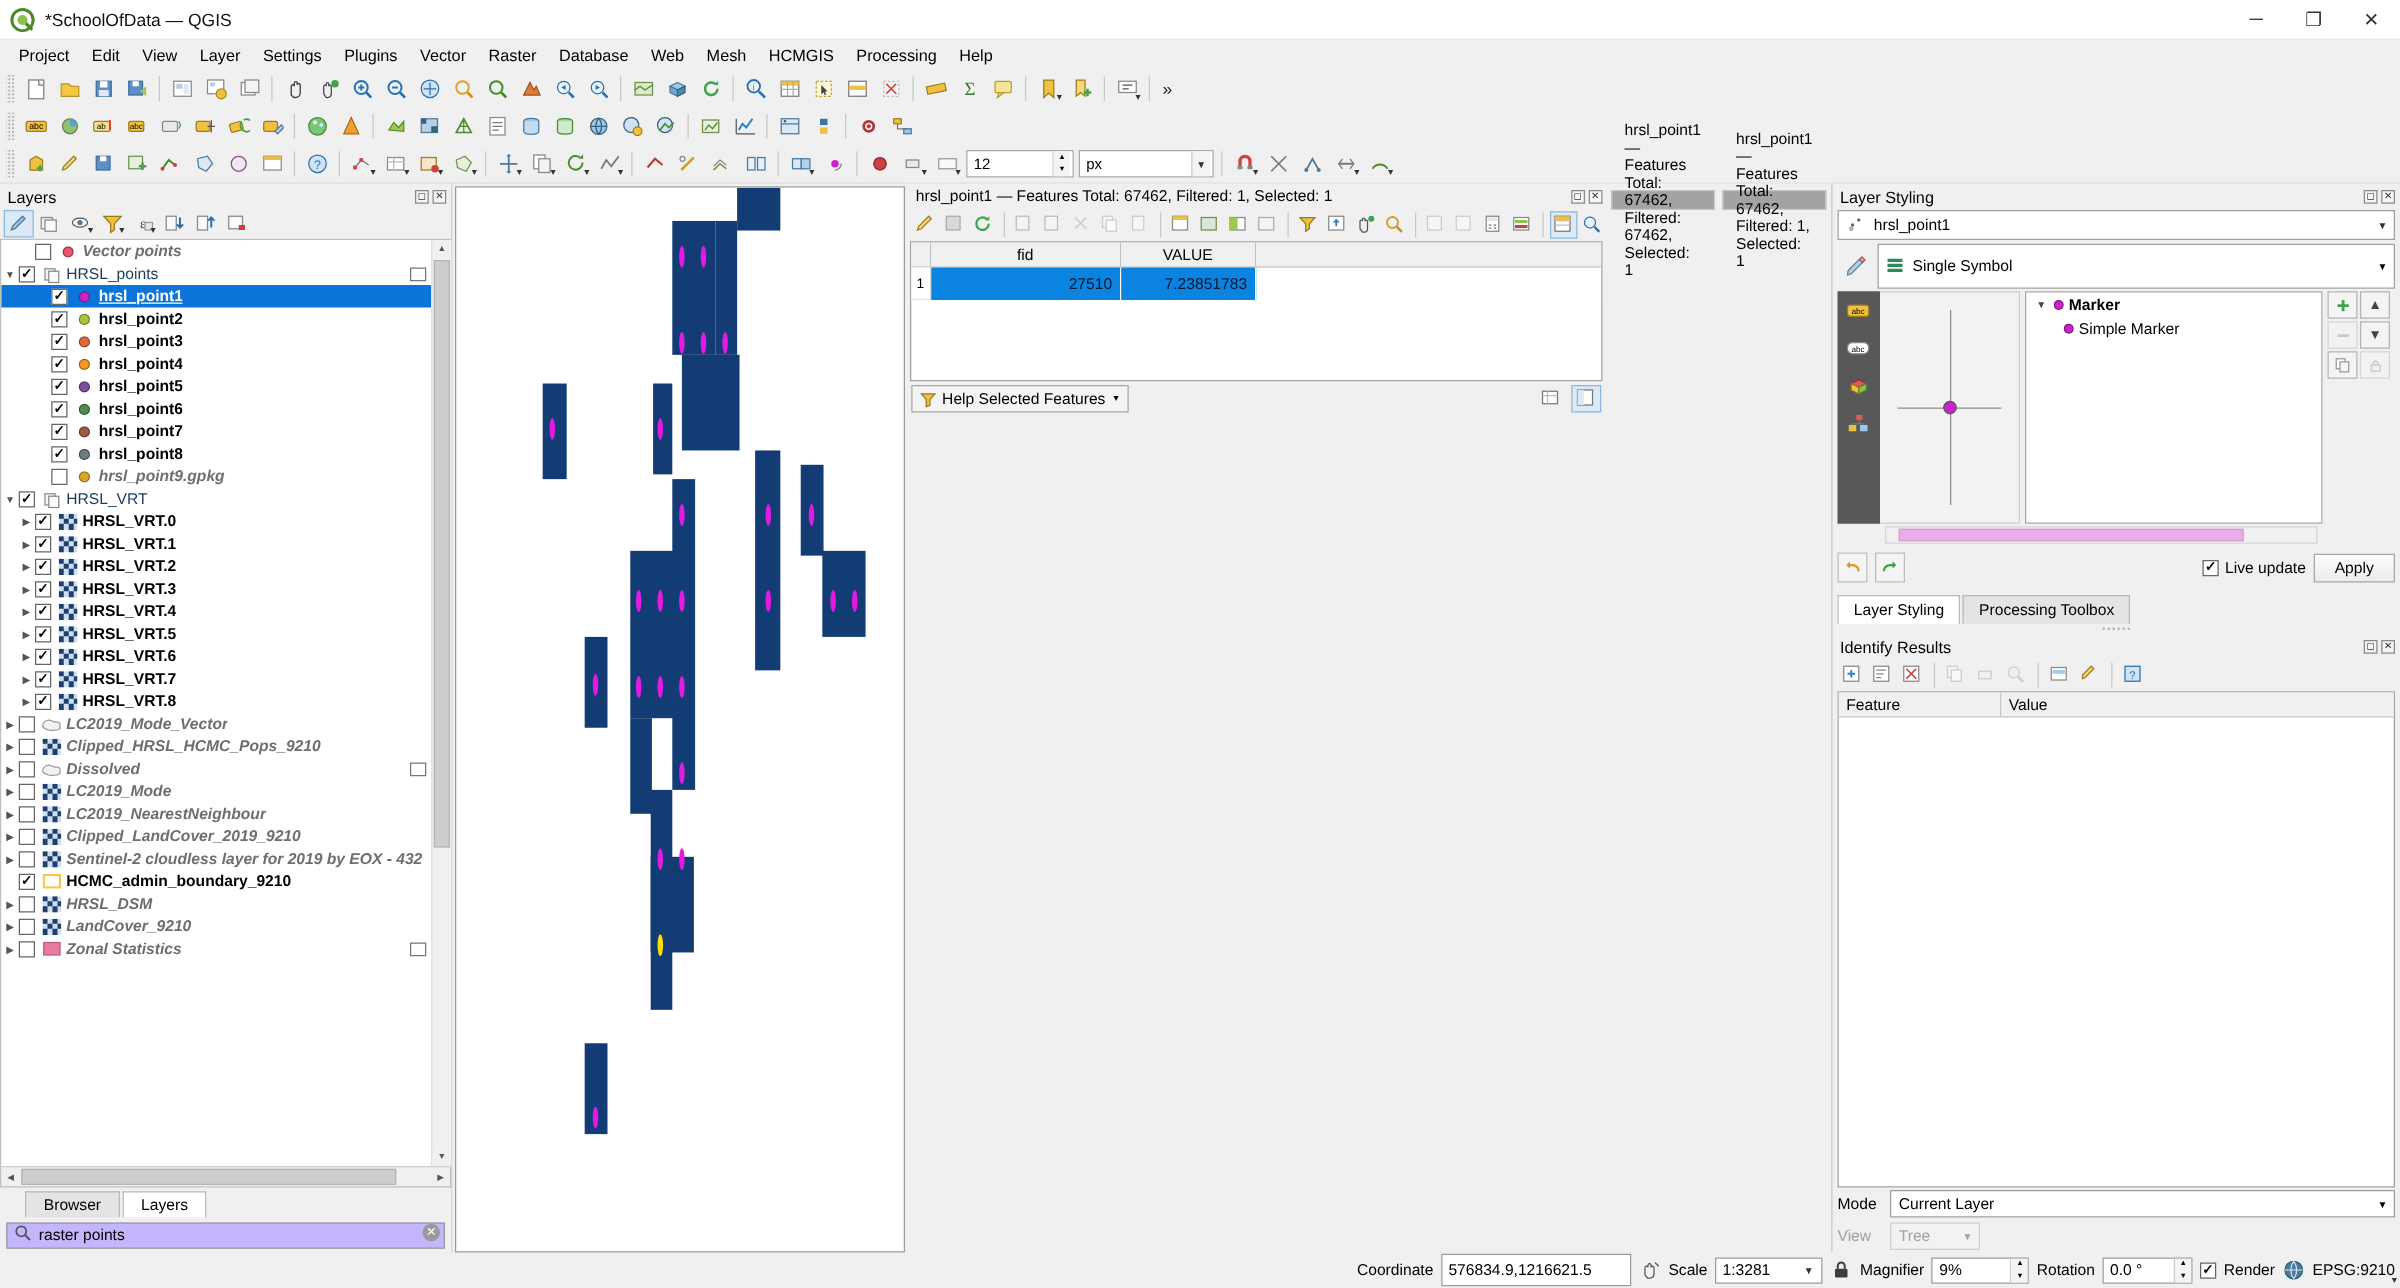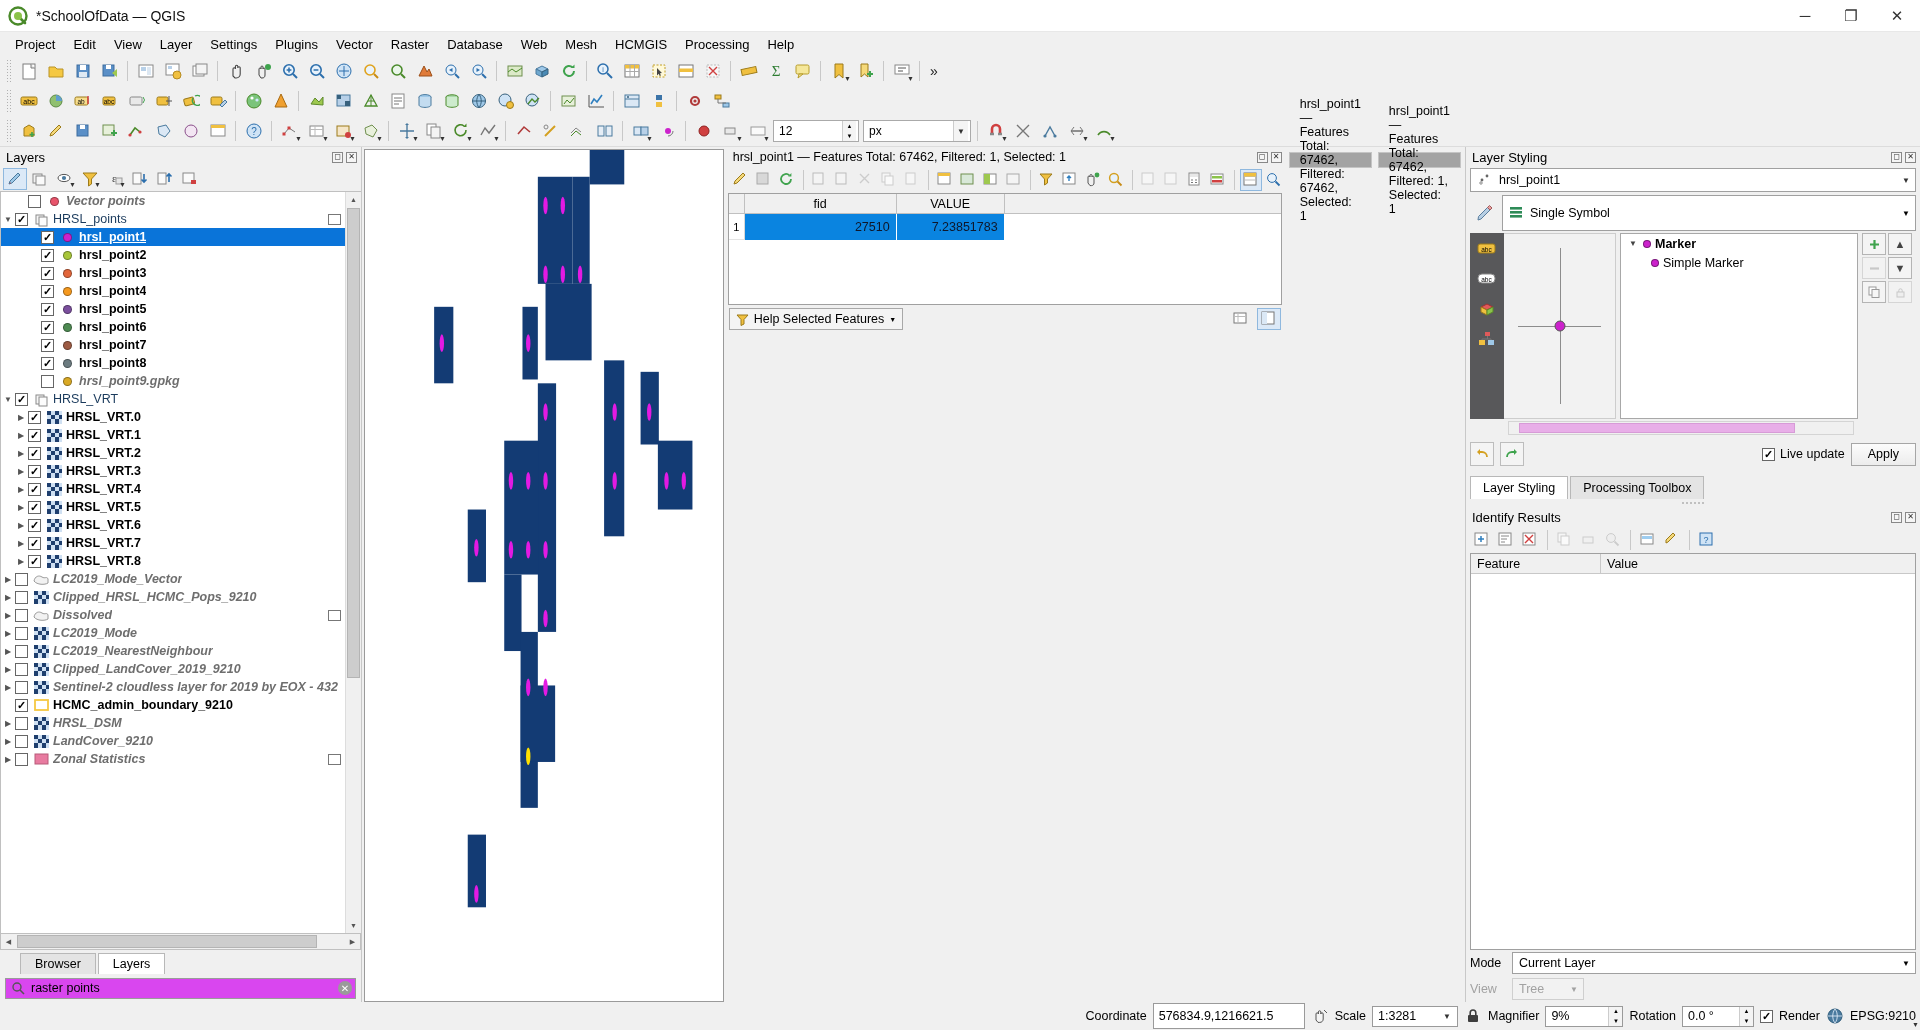--- a/index.html
+++ b/index.html
@@ -85,21 +85,21 @@
   .vscroll .thumb { position: absolute; left: 1px; right: 1px; background: #cdcdcd; border: 1px solid #b4b4b4; }
   .hscroll { height: 16px; flex: 0 0 16px; background: #f0f0f0; display: flex; align-items: center; border: 1px solid #c0c0c0; border-top: none; position: relative; }
   .hscroll .arrow-l, .hscroll .arrow-r { width: 15px; text-align: center; font-size: 7px; color: #555; }
   .hscroll .thumb-h { position: absolute; top: 1px; bottom: 1px; background: #cdcdcd; border: 1px solid #b4b4b4; }
 
   .panel-tabs { height: 24px; flex: 0 0 24px; display: flex; align-items: flex-end; padding-left: 20px; background: #f0f0f0; }
   .ptab { padding: 3px 14px; font-size: 12.5px; border: 1px solid #b8b8b8; border-bottom: none; background: #e4e4e4; margin-right: 2px; }
   .ptab.active { background: #fff; font-weight: normal; }
 
   .filter-bar { height: 28px; flex: 0 0 28px; display: flex; align-items: center; padding: 0 5px; background: #f0f0f0; }
-  .filter-box { flex: 1; height: 21px; border: 1px solid #9a9a9a; background: #d946ef; display: flex; align-items: center; padding: 0 3px 0 5px; }
+  .filter-box { flex: 1; height: 21px; border: 1px solid #9a9a9a; background: #c4b5fd; display: flex; padding: 0 3px 0 5px; }
   .filter-box input { border: none; outline: none; flex: 1; font-size: 12.5px; font-family: inherit; background: transparent; }
   .clear-x { width: 14px; height: 14px; border-radius: 50%; background: #9a9a9a; color: #fff; font-size: 10px; display: flex; align-items: center; justify-content: center; }
 
   
   .center { flex: 1 1 auto; display: flex; flex-direction: row; min-width: 0; background: #f0f0f0; }
   .map-canvas { flex: 1 1 auto; background: #fff; border: 1px solid #9a9a9a; margin: 2px 1px 0 2px; position: relative; overflow: hidden; min-height: 0; }
 
   
   .attr-dock { flex: 0 0 auto; display: flex; flex-direction: column; background: #f0f0f0; }
   .attr-title { height: 20px; display: flex; align-items: center; padding: 0 3px 0 8px; font-size: 12.5px; }

